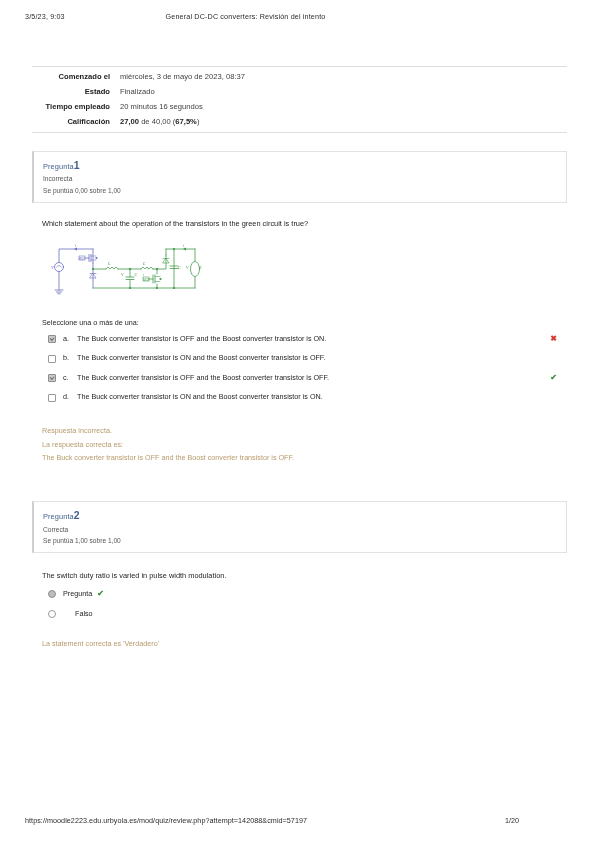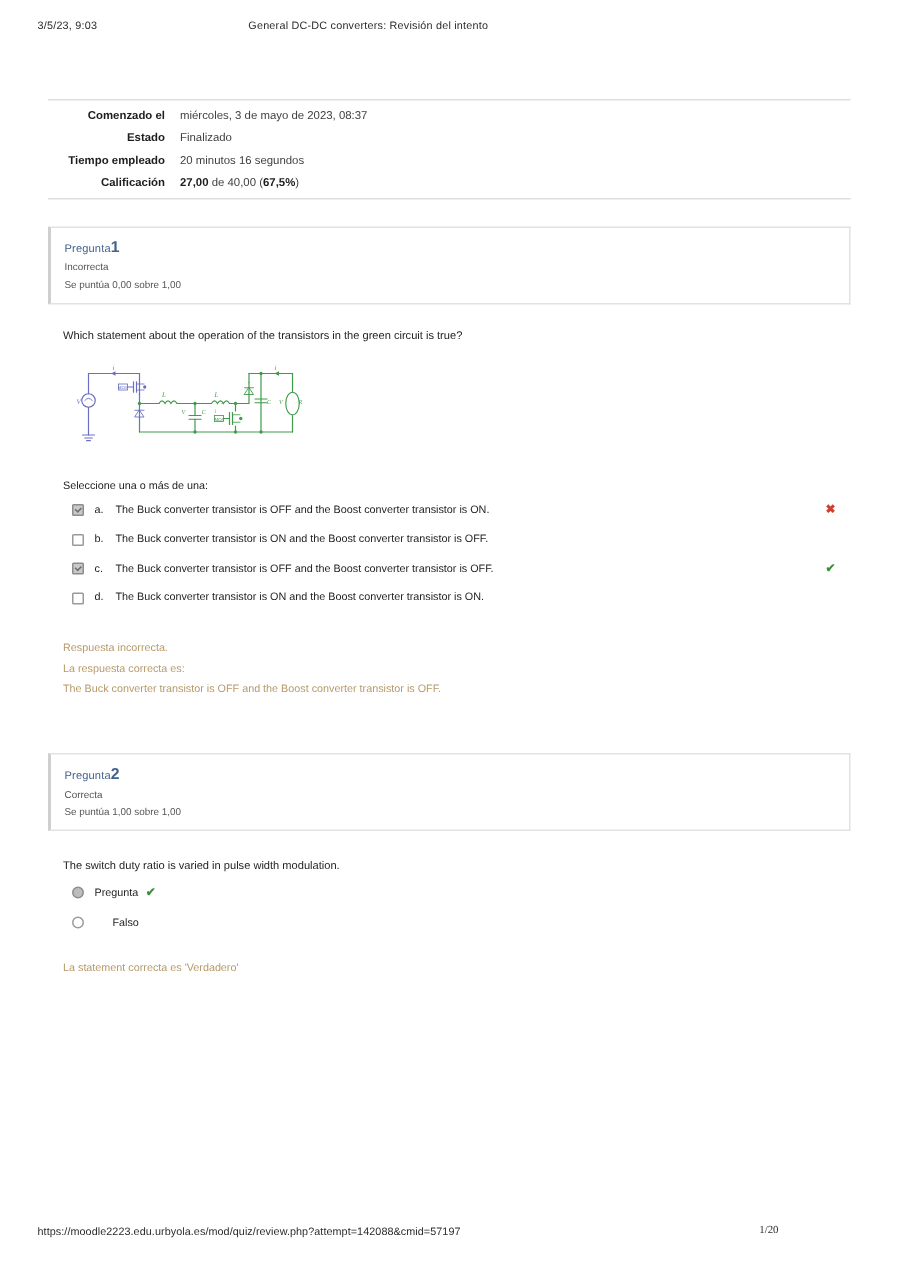--- a/index.html
+++ b/index.html
@@ -53,21 +53,20 @@
     position: absolute;
     left: 25px;
     top: 0;
     letter-spacing: 0.05px;
   }
   .print-footer .pf-page {
     position: absolute;
     right: 25px;
     top: 0;
     text-align: right;
-    font-family: Liberation Serif, serif;
   }
 
   
   .page {
     position: absolute;
     left: 0;
     top: 42px;
     width: 599px;
   }
 

